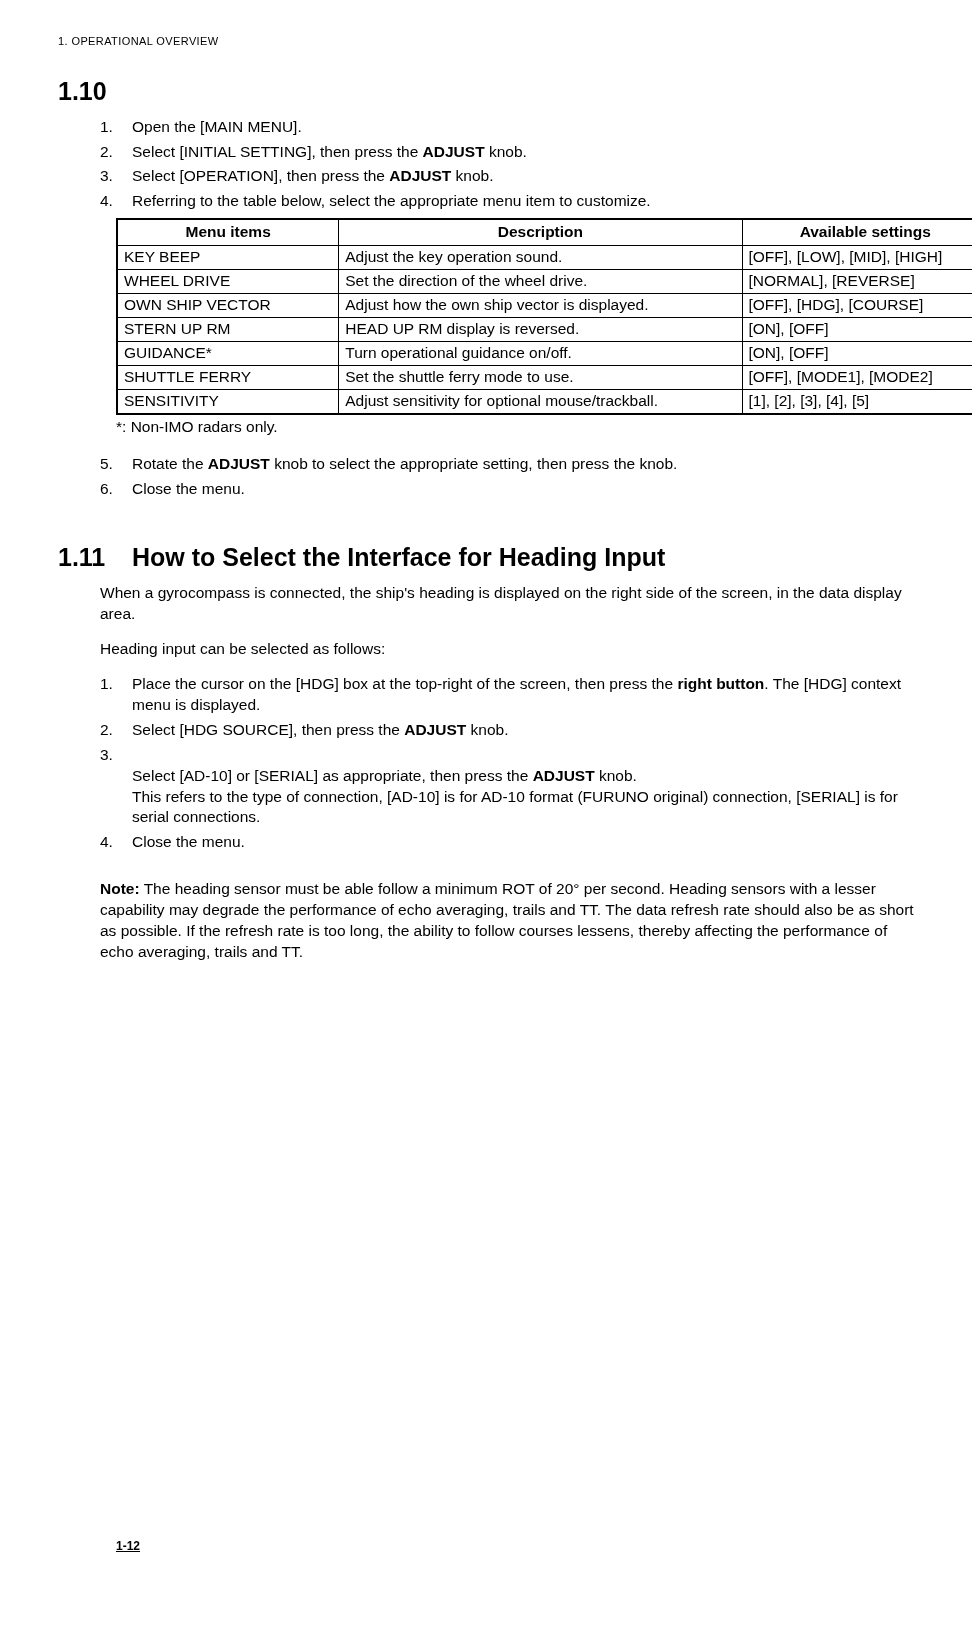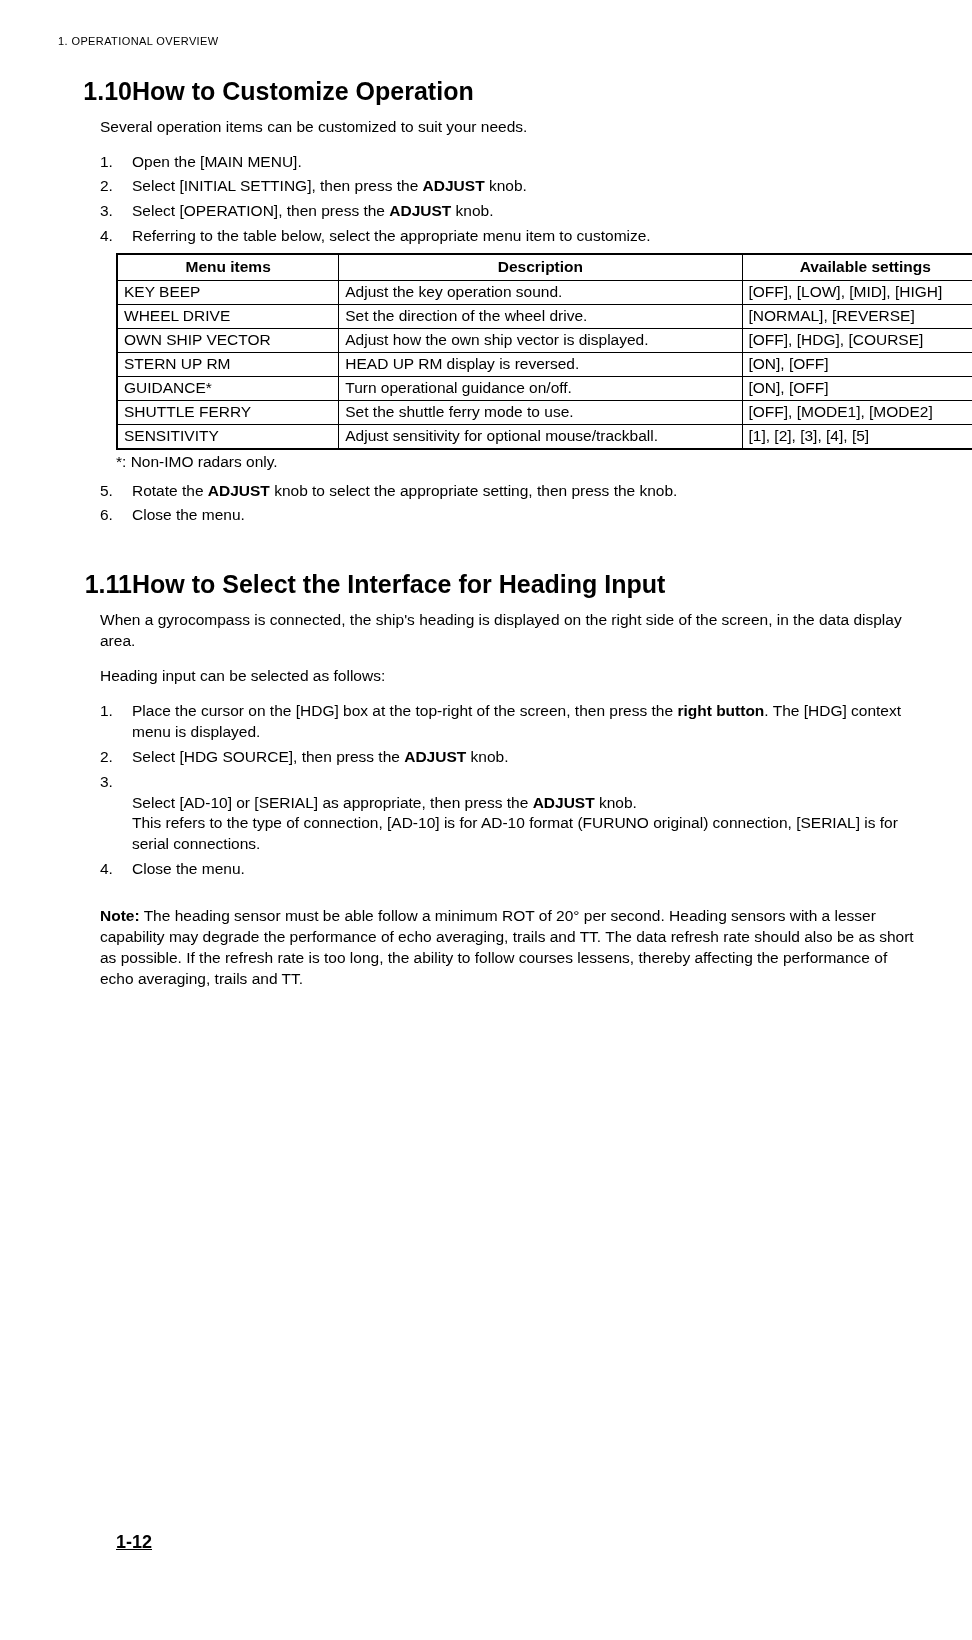--- a/index.html
+++ b/index.html
@@ -19,21 +19,20 @@
     margin-bottom: 26px;
   }
   .section-heading {
     font-size: 25px;
     font-weight: bold;
     margin: 6px 0 8px 0;
     display: flex;
   }
   .section-heading .num {
     min-width: 74px;
-    text-align: right;
   }
   .intro-text {
     margin: 6px 0 14px 42px;
   }
   .ol {
     margin: 0 0 0 42px;
     padding: 0;
   }
   .ol .li {
     display: flex;
@@ -65,55 +64,53 @@
     padding: 2px 6px;
   }
   td {
     padding: 1px 6px;
     vertical-align: top;
   }
   col.c1 { width: 176px; }
   col.c2 { width: 320px; }
   col.c3 { width: 196px; }
   .footnote {
-    margin: 2px 0 8px 58px;
+    margin: 2px 0 16px 58px;
   }
   .section-gap {
     height: 32px;
   }
   .note-block {
     margin: 26px 0 0 42px;
   }
   .page-num {
     position: absolute;
     left: 58px;
     bottom: 40px;
     font-weight: bold;
-    font-size: 18px;
+    font-size: 12px;
     text-decoration: underline;
   }
   .page {
     position: relative;
     min-height: 1560px;
   }
   strong { font-weight: bold; }
 </style>
 </head>
 <body>
 
 <div class="page">
 
   <div class="chapter-header">1.  OPERATIONAL OVERVIEW</div>
 
   <div class="section-heading">
     <span class="num">1.10</span>
-    <span>How to Customize Operation</span>
-  </div>
-
-  <div class="intro-text">Several operation items can be customized to suit your needs.</div>
+  </div>
+
 
   <div class="ol">
     <div class="li">
       <span class="marker">1.</span>
       <span class="content">Open the [MAIN MENU].</span>
     </div>
     <div class="li">
       <span class="marker">2.</span>
       <span class="content">
         <span>Select [INITIAL SETTING], then press the </span><strong>ADJUST</strong><span> knob.</span>

